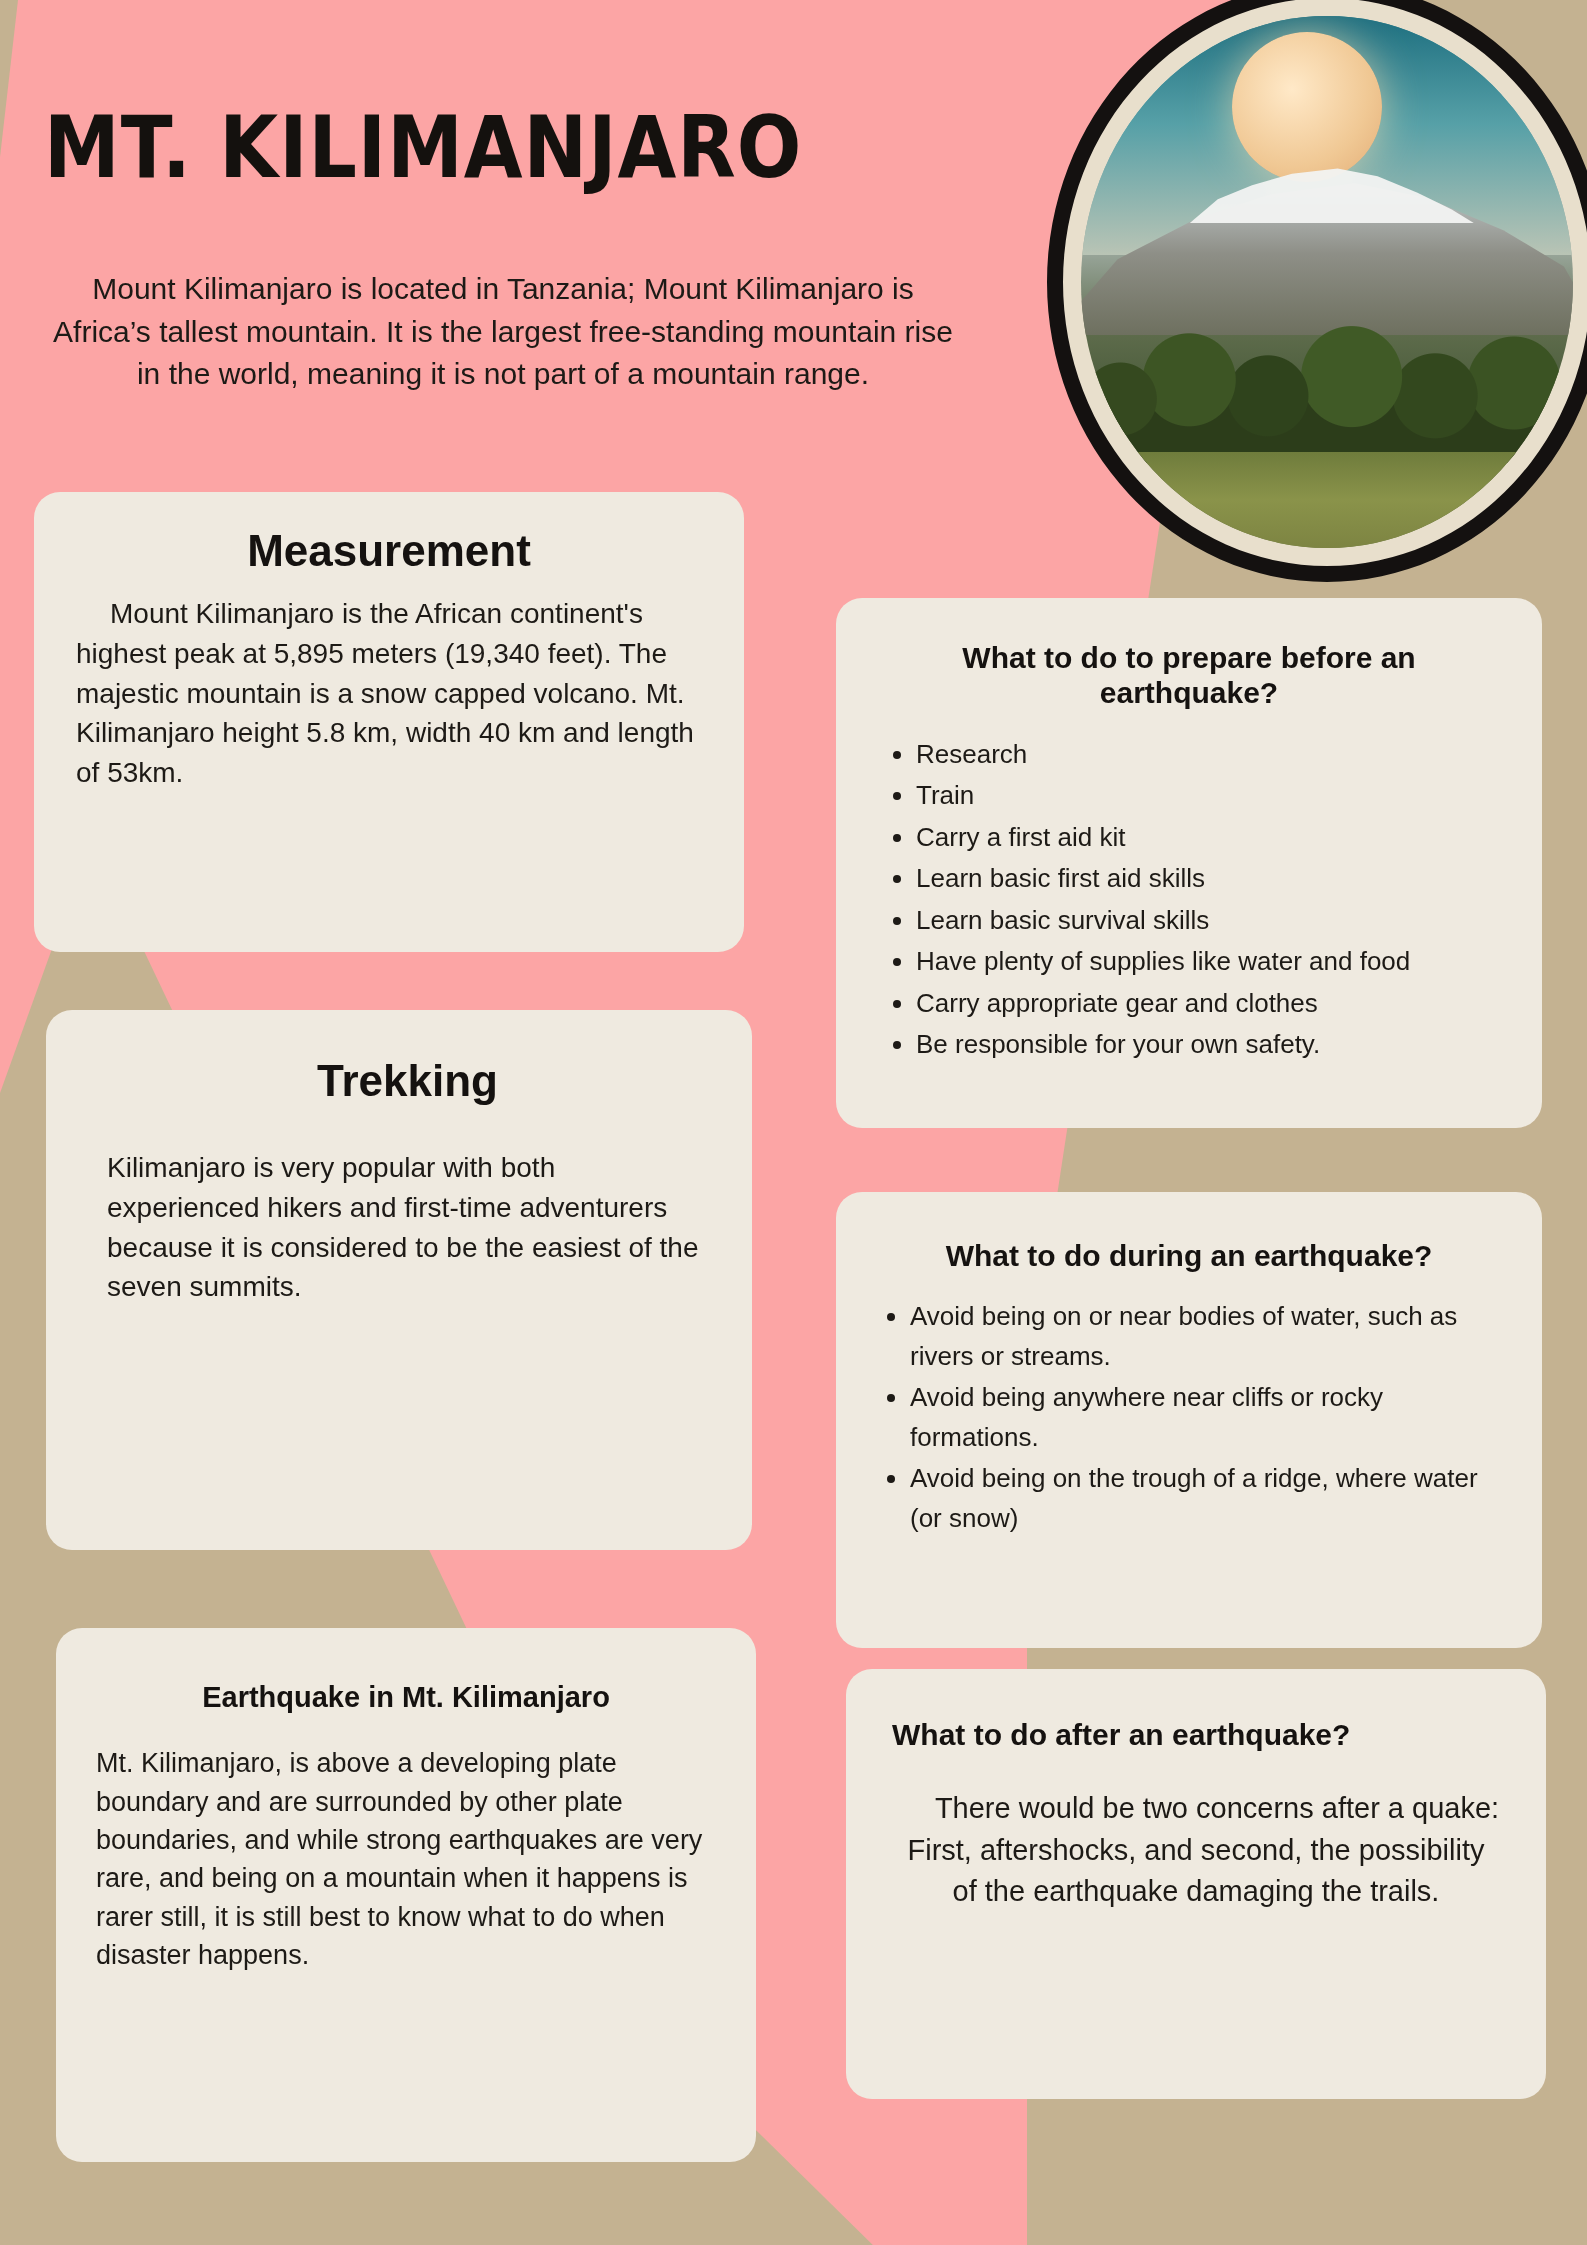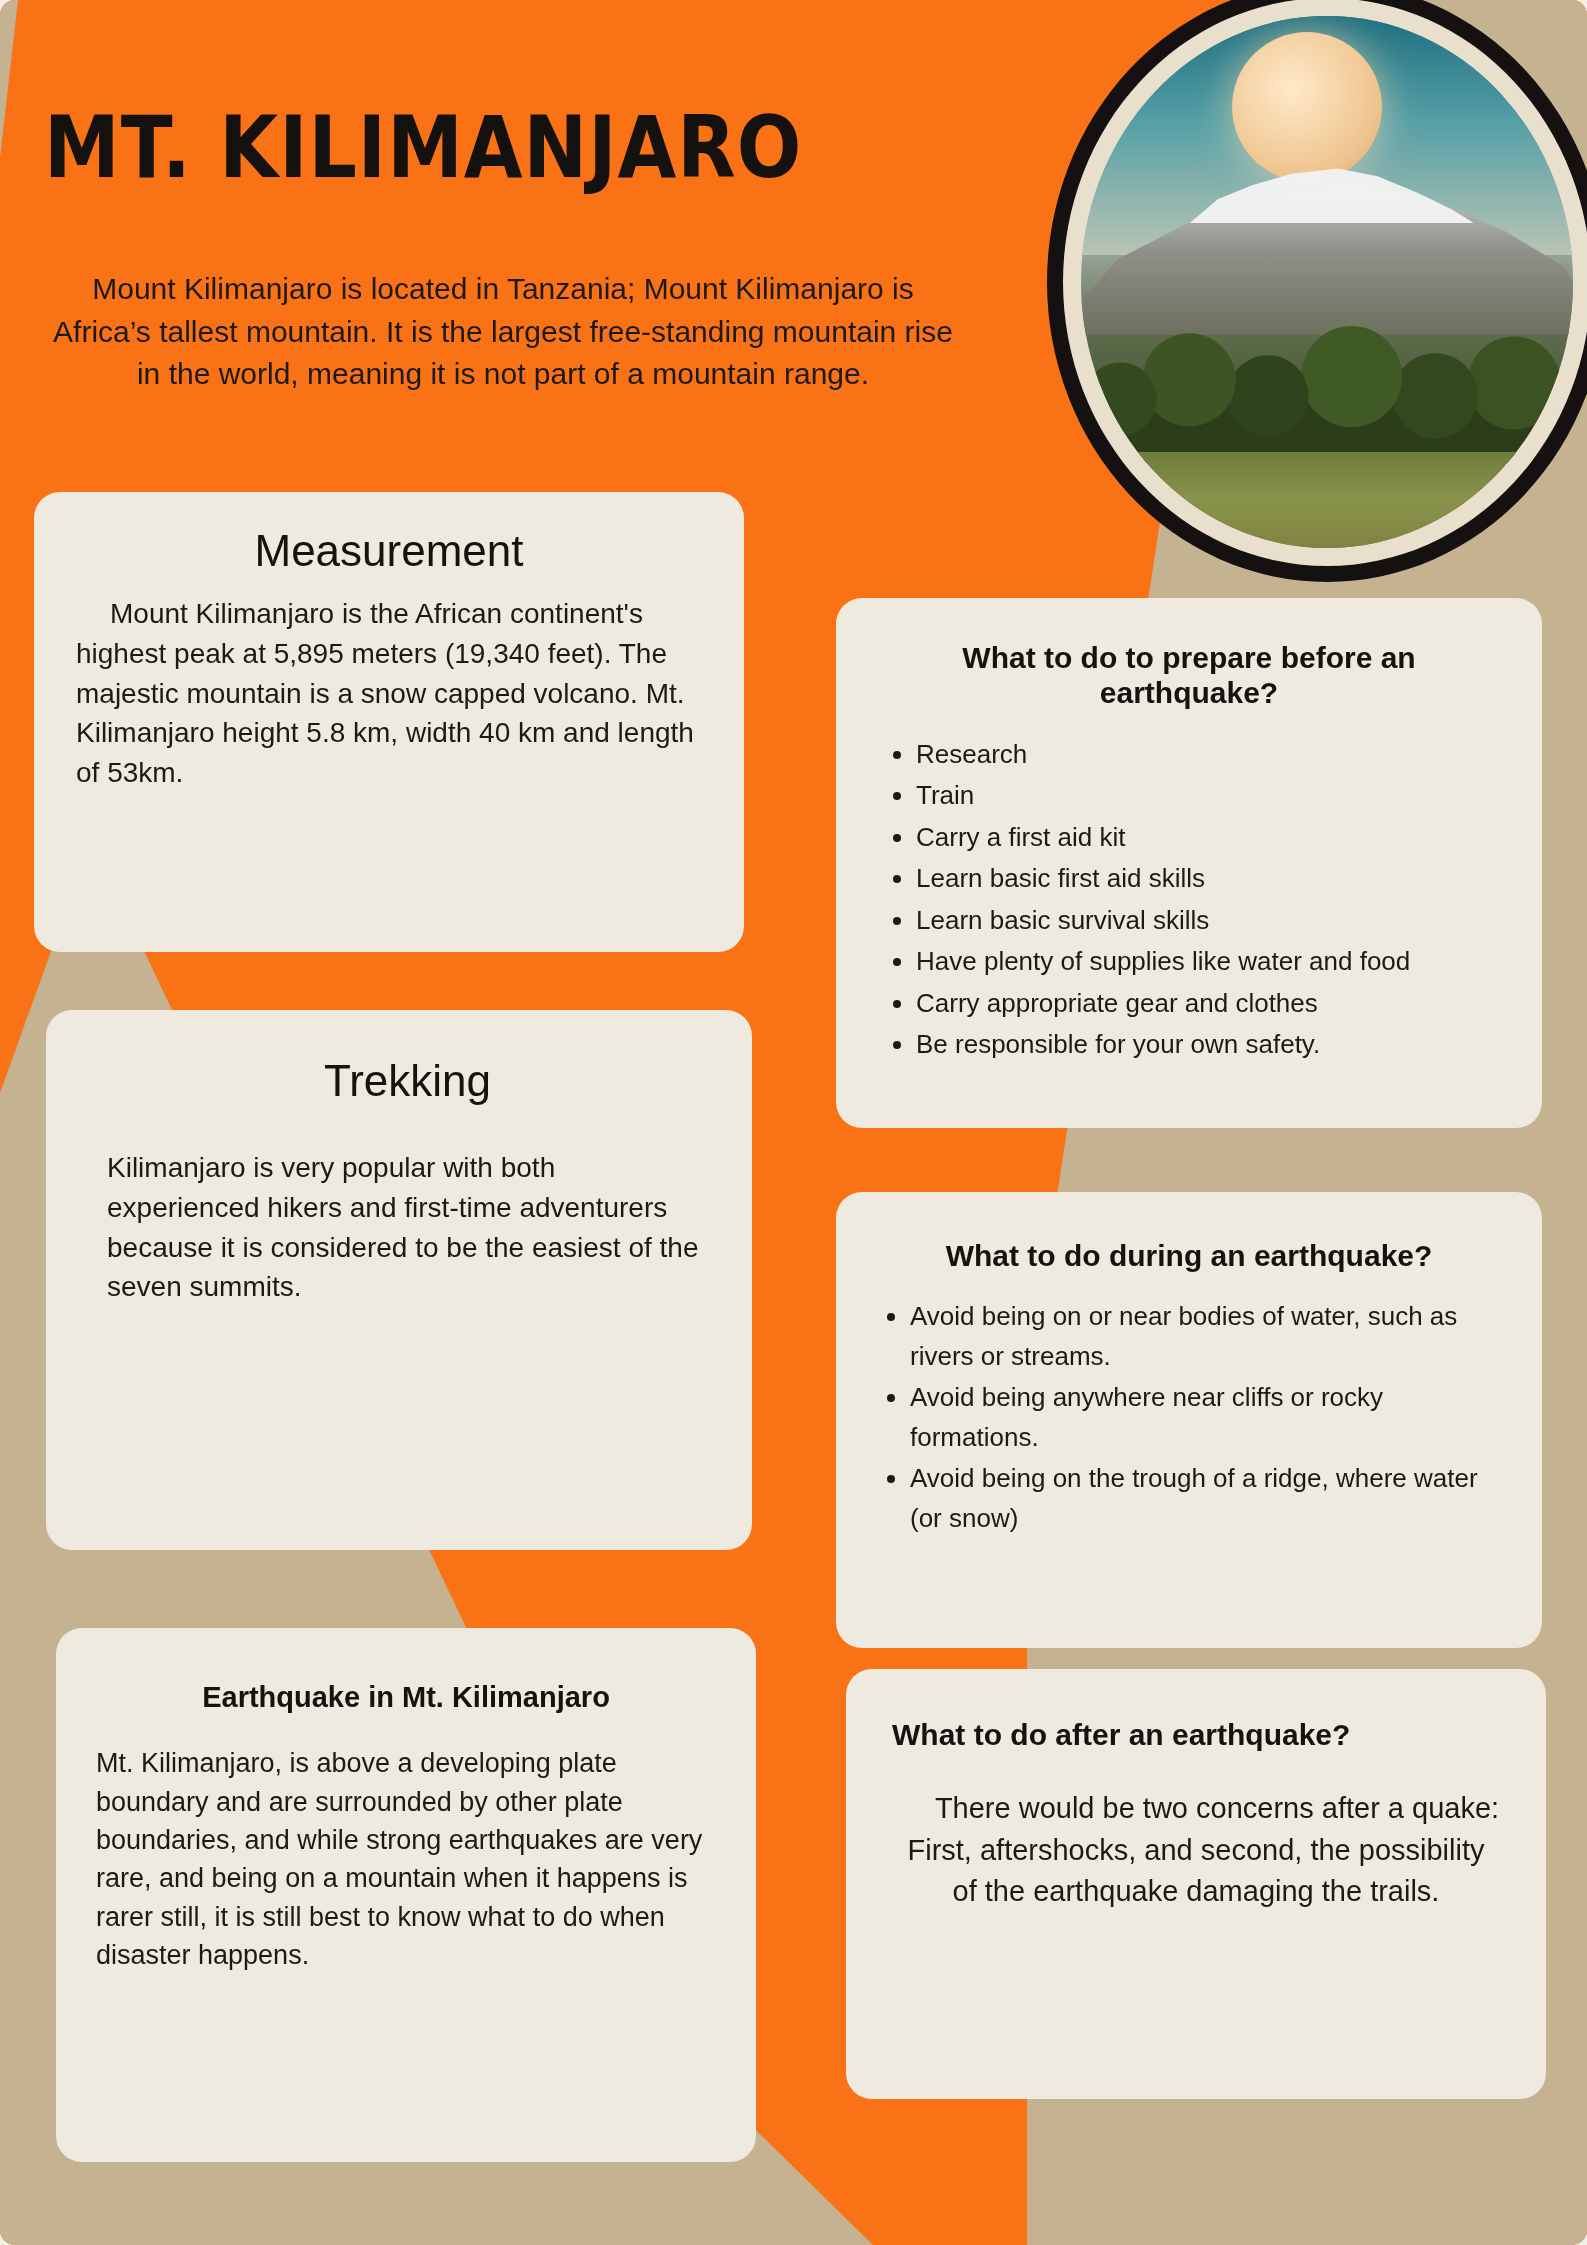--- a/index.html
+++ b/index.html
@@ -13,23 +13,22 @@
     overflow: hidden;
     background: #f4efe6;
     font-family: "Liberation Sans", sans-serif;
     color: #1d1a16;
   }
 
   
   #poster {
     position: absolute;
     inset: 0;
-    background: #f97316;
+    background: #fca5a5;
     overflow: hidden;
-    border-radius: 15px;
   }
   .bg-tan {
     position: absolute;
     background: #c4b291;
     z-index: 0;
   }
   
   .tan-right {
     top: 0;
     right: 0;
@@ -174,21 +173,21 @@
     position: absolute;
     background: #efeae0;
     border-radius: 26px;
     box-sizing: border-box;
     z-index: 5;
   }
   .card h2 {
     margin: 0 0 18px 0;
     text-align: center;
     font-size: 44px;
-    font-weight: normal;
+    font-weight: bold;
     color: #151210;
   }
   .card h3 {
     margin: 0 0 24px 0;
     text-align: center;
     font-size: 30px;
     font-weight: bold;
     color: #151210;
     line-height: 1.18;
   }

